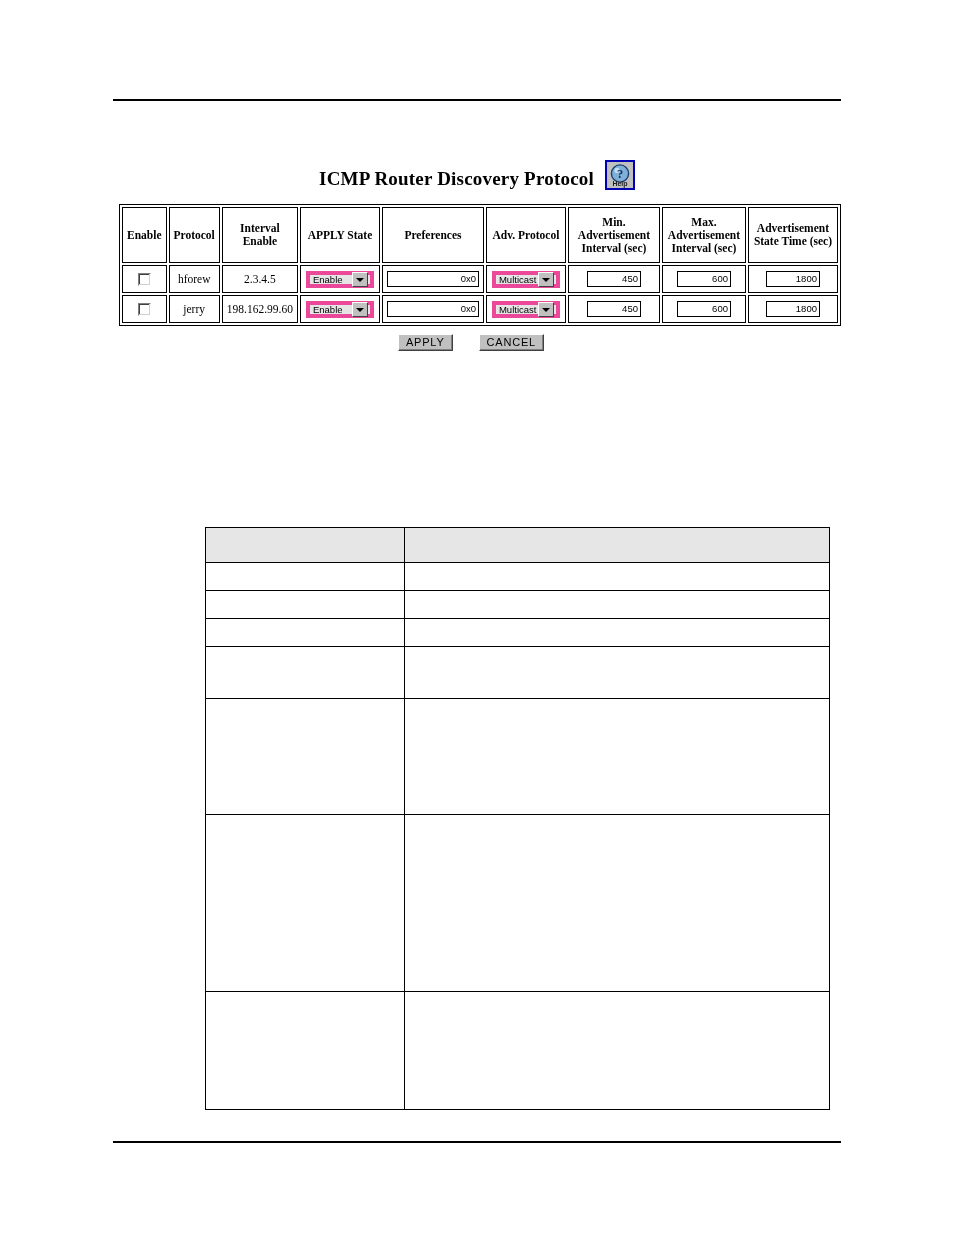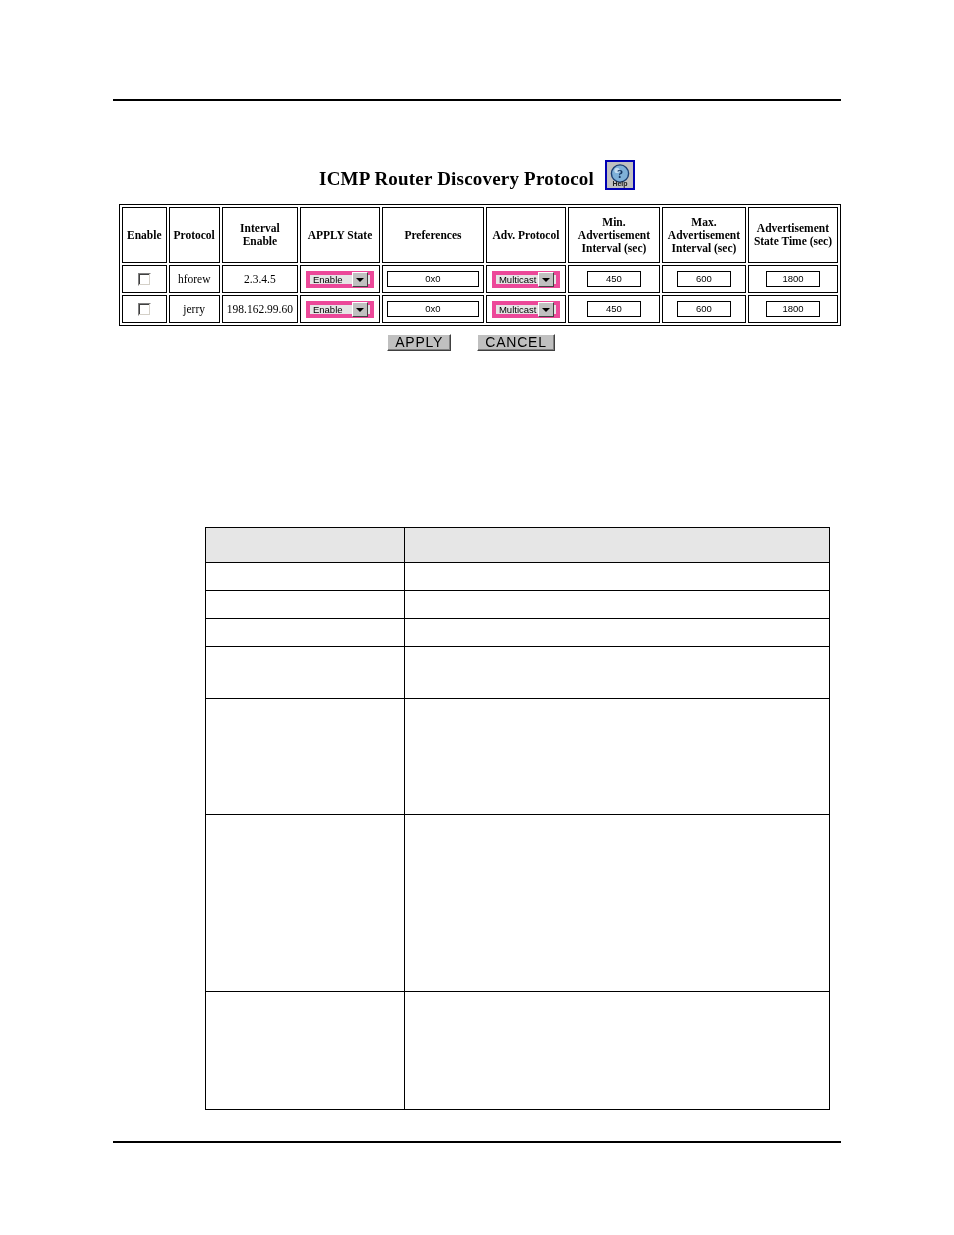--- a/index.html
+++ b/index.html
@@ -181,21 +181,21 @@
   .winput {
     display: inline-block;
     height: 16px;
     line-height: 14px;
     background: #ffffff;
     border: 1px solid #000000;
     box-sizing: border-box;
     font-family: "Liberation Sans", sans-serif;
     font-size: 9.5px;
     color: #000000;
-    text-align: center;
+    text-align: right;
     padding: 0 2px;
     vertical-align: middle;
     overflow: hidden;
     white-space: nowrap;
     cursor: text;
   }
   .winput.wide { width: 92px; }
   .winput.num  { width: 54px; }
 
   
@@ -213,21 +213,21 @@
     height: 17px;
     line-height: 15px;
     background: #c0c0c0;
     border-top: 1px solid #ffffff;
     border-left: 1px solid #ffffff;
     border-right: 1px solid #404040;
     border-bottom: 1px solid #404040;
     box-shadow: inset -1px -1px 0 #808080;
     box-sizing: border-box;
     font-family: "Liberation Sans", sans-serif;
-    font-size: 14px;
+    font-size: 11px;
     letter-spacing: 0.8px;
     text-align: center;
     color: #000000;
     cursor: pointer;
     padding: 0 7px;
   }
 
   
   .desc-table {
     position: absolute;

